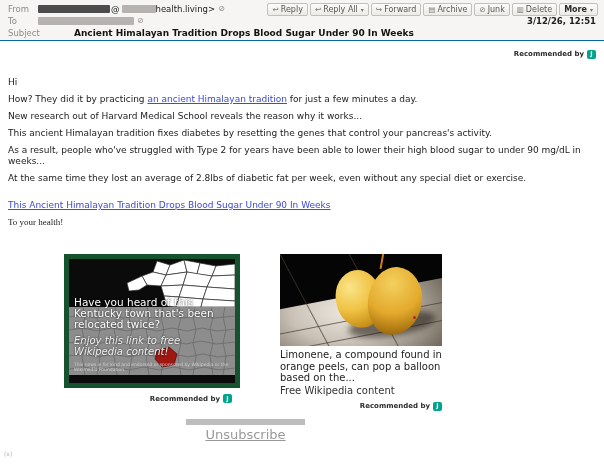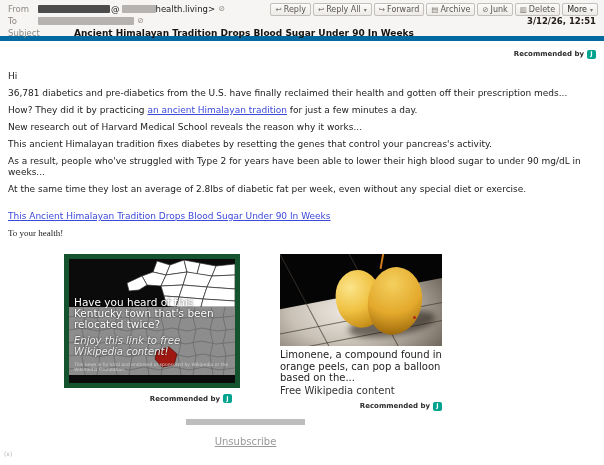--- a/index.html
+++ b/index.html
@@ -1,47 +1,47 @@
 <!DOCTYPE html>
 <html><head>
 <meta charset="utf-8">
 <style>
   html,body{margin:0;padding:0;background:#fff;}
   #screen{position:relative;width:604px;height:465px;background:#ffffff;overflow:hidden;
           font-family:"DejaVu Sans",sans-serif;-webkit-font-smoothing:antialiased;}
 
   
-  .msg-header{position:relative;background:#f7f5f3;border-bottom:5px solid #0369a1;height:41px;box-sizing:border-box;padding:3px 6px 0 8px;}
+  .msg-header{position:relative;background:#f7f5f3;border-bottom:1px solid #0369a1;height:41px;box-sizing:border-box;padding:3px 6px 0 8px;}
   .hrow{display:flex;align-items:center;height:12px;font-size:8.5px;color:#1a1a1a;}
   .hlabel{color:#8f8a84;width:30px;flex:none;}
   .redact{display:inline-block;height:8px;border-radius:1px;}
   .redact-dark{background:#4c4c4c;width:72px;}
   .redact-light{background:#b5b2af;width:34px;margin-left:1px;}
   .redact-to{background:#b5b2af;width:96px;}
   .atsign{margin:0 1px;color:#1a1a1a;}
   .crossed{color:#8f8a84;font-size:8px;margin-left:3px;line-height:8px;}
   .subject-text{font-weight:bold;font-size:9px;color:#161310;margin-left:36px;white-space:nowrap;}
 
   .toolbar{position:absolute;top:3px;right:6px;display:flex;gap:2px;align-items:center;}
   .tbtn{display:flex;align-items:center;gap:2px;font-size:8px;color:#5a5650;
         background:linear-gradient(#fcfbfa,#ecebe8);border:1px solid #c3bfba;border-radius:2px;
         padding:0 4px;height:13px;box-sizing:border-box;cursor:default;white-space:nowrap;}
   .tbtn .ticon{font-size:7.5px;color:#7c776f;}
   .tbtn .chev{font-size:6px;color:#7c776f;margin-left:1px;}
-  .tbtn-more{font-weight:normal;color:#2e2b27;text-align:right;}
+  .tbtn-more{font-weight:bold;color:#2e2b27;text-align:right;}
   .hdate{position:absolute;top:16px;right:8px;font-size:8.5px;font-weight:bold;color:#23201c;}
 
   
   .email-body{padding:0 8px;color:#1b1b1b;}
   .rec-row{display:flex;justify-content:flex-end;margin-top:8px;height:10px;}
   .rec{display:flex;align-items:center;gap:3px;font-size:7px;font-weight:bold;color:#2a2a2a;}
   .jeeng{width:9px;height:9px;background:#00a38d;color:#fff;font-size:6.5px;font-weight:bold;
          display:flex;align-items:center;justify-content:center;border-radius:2px;}
   p.line{font-size:9px;line-height:11px;margin:6px 0 0;}
-  p.first{margin-top:12px;}
+  p.first{margin-top:18px;}
   a.blue-link{color:#3c49da;text-decoration:underline;cursor:pointer;}
   p.cta{margin-top:16px;}
   p.closing{margin-top:6px;font-family:Liberation Serif, serif;}
 
   
   .ads{position:absolute;left:64px;top:254px;display:flex;align-items:flex-start;}
   .ad-left{width:168px;}
   .ky{position:relative;width:166px;height:124px;border:5px solid #14532d;overflow:hidden;background:#0b0b0b;cursor:pointer;}
   .ky svg{position:absolute;left:0;top:0;}
   .ky-text{position:absolute;left:5px;top:38px;width:152px;color:#fff;font-size:10.5px;line-height:11px;
@@ -69,21 +69,21 @@
   .lobeR{position:absolute;left:88px;top:13px;width:54px;height:68px;
          border-radius:50% 50% 55% 45%/52% 48% 52% 48%;transform:rotate(6deg);
          background:radial-gradient(circle at 42% 25%,#f4d05e 0%,#e3a92c 50%,#a06c0c 85%,#6e4605 100%);}
   .stem{position:absolute;left:101px;top:-2px;width:2px;height:17px;background:#d07d1d;transform:rotate(10deg);}
   .speck{position:absolute;left:133px;top:62px;width:3px;height:3px;border-radius:50%;background:#b92318;}
   .caption{font-size:10px;line-height:11.5px;color:#222;margin-top:3px;}
   .source{font-size:10px;color:#333;margin-top:1px;}
 
   
   .footer-bar{position:absolute;left:186px;top:419px;width:119px;height:6px;background:#bdbdbd;}
-  .unsub-wrap{position:absolute;left:186px;top:436px;width:119px;text-align:center;font-size:10px;}
+  .unsub-wrap{position:absolute;left:186px;top:427px;width:119px;text-align:center;font-size:13px;}
   .unsub-wrap a{color:#9a9a9a;text-decoration:underline;cursor:pointer;}
   .status-glyph{position:absolute;left:4px;top:450px;font-size:6px;color:#b2b2b2;}
 </style>
 </head>
 <body>
 
 <div id="screen">
 
   <div class="msg-header">
     <div class="hrow">
@@ -140,21 +140,20 @@
 
   <div class="email-body">
     <div class="rec-row">
       <div class="rec">
         <span>Recommended by</span>
         <span class="jeeng">J</span>
       </div>
     </div>
 
     <p class="line first">Hi</p>
-    <p class="line">36,781 diabetics and pre-diabetics from the U.S. have finally reclaimed their health and gotten off their prescription meds...</p>
     <p class="line"><span>How? They did it by practicing </span><a class="blue-link">an ancient Himalayan tradition</a><span> for just a few minutes a day.</span></p>
     <p class="line">New research out of Harvard Medical School reveals the reason why it works...</p>
     <p class="line">This ancient Himalayan tradition fixes diabetes by resetting the genes that control your pancreas's activity.</p>
     <p class="line">As a result, people who've struggled with Type 2 for years have been able to lower their high blood sugar to under 90 mg/dL in weeks...</p>
     <p class="line">At the same time they lost an average of 2.8lbs of diabetic fat per week, even without any special diet or exercise.</p>
     <p class="line cta"><a class="blue-link">This Ancient Himalayan Tradition Drops Blood Sugar Under 90 In Weeks</a></p>
     <p class="line closing">To your health!</p>
   </div>
 
   <div class="ads">

